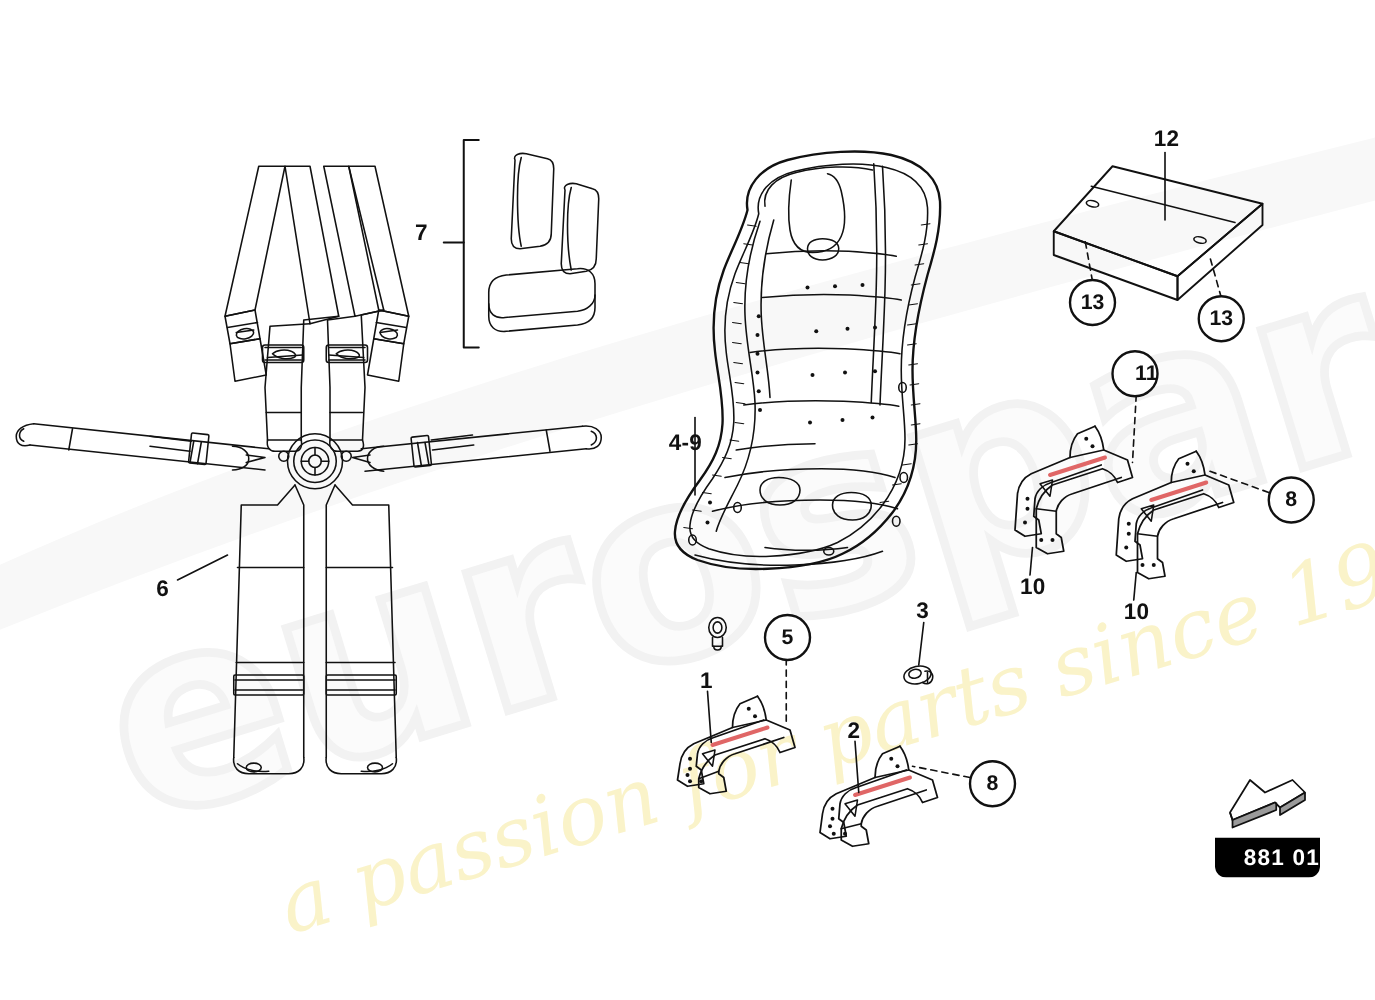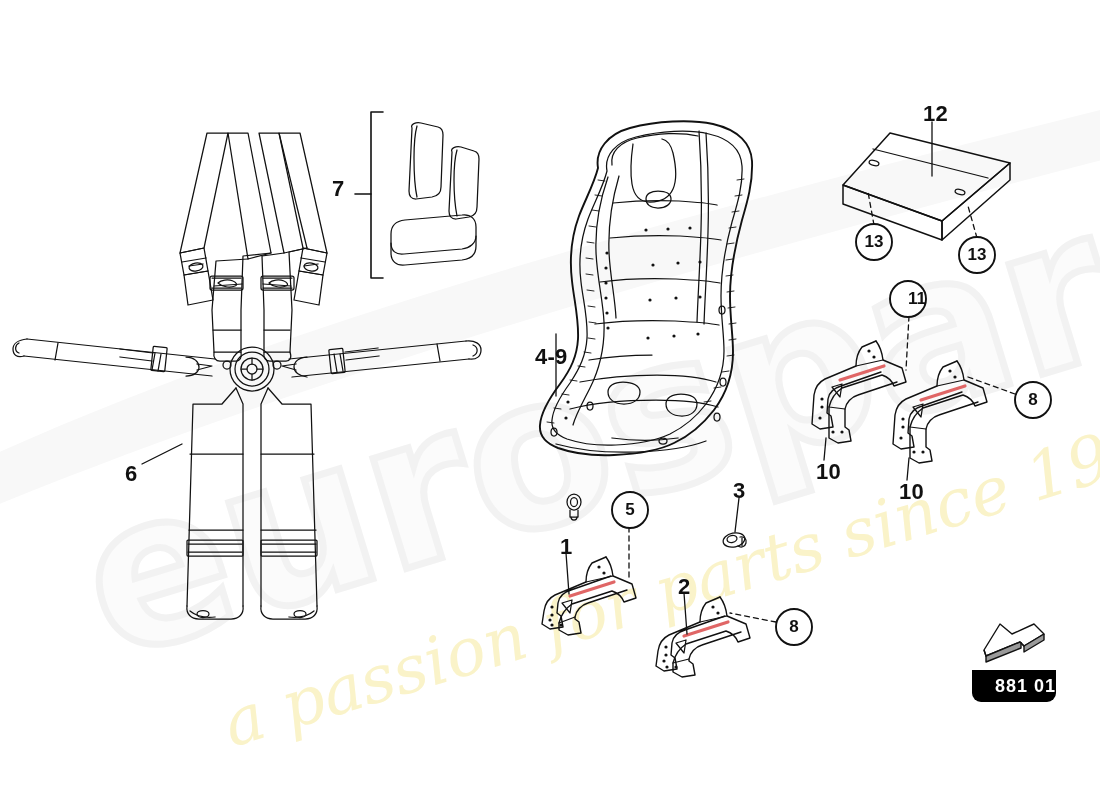--- a/index.html
+++ b/index.html
@@ -22,21 +22,21 @@
     position: absolute;
     top: 0;
     left: 0;
   }
   .wm-layer { position:absolute; top:0; left:0; width:1100px; height:800px; pointer-events:none; }
   .lbl {
     position: absolute;
     font-family: "Liberation Sans", sans-serif;
     font-weight: bold;
     color: #111111;
-    font-size: 22px;
+    font-size: 18px;
     letter-spacing: 0.2px;
     white-space: nowrap;
   }
   .callout-num {
     position: absolute;
     font-family: "Liberation Sans", sans-serif;
     font-weight: bold;
     color: #111111;
     font-size: 17px;
     width: 36px;

